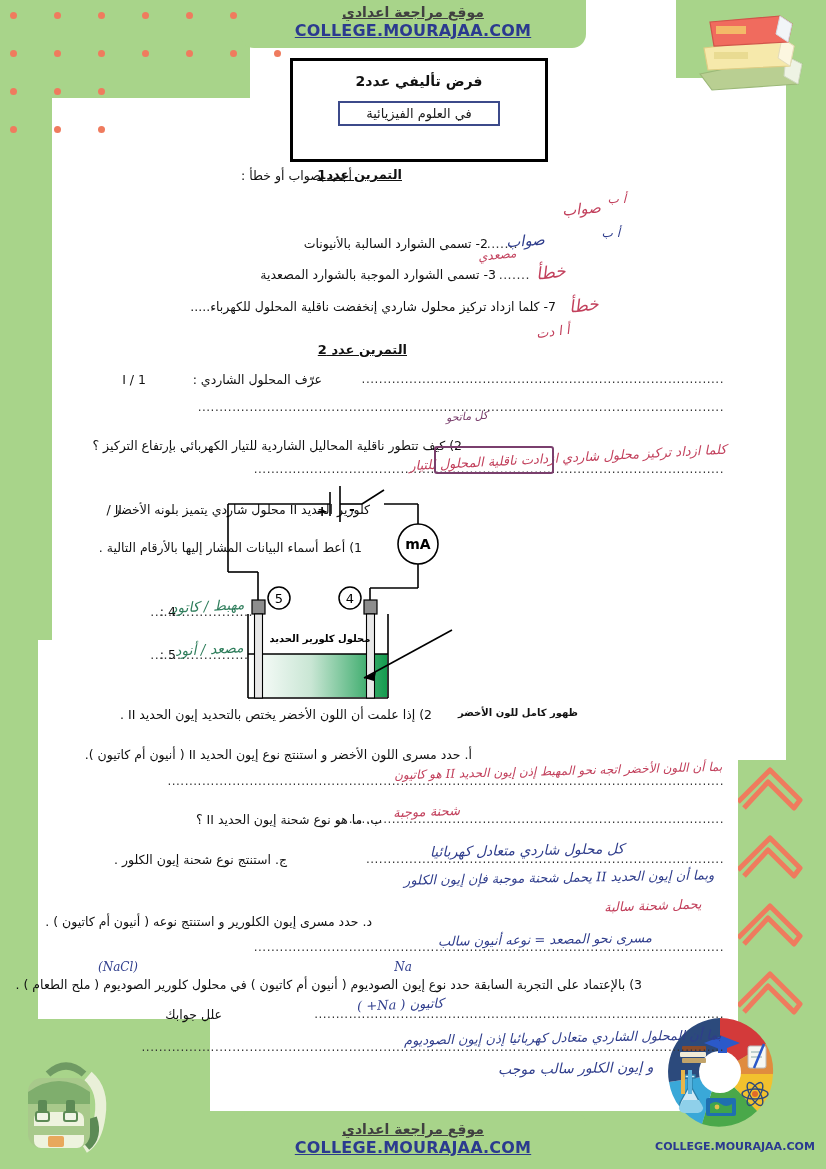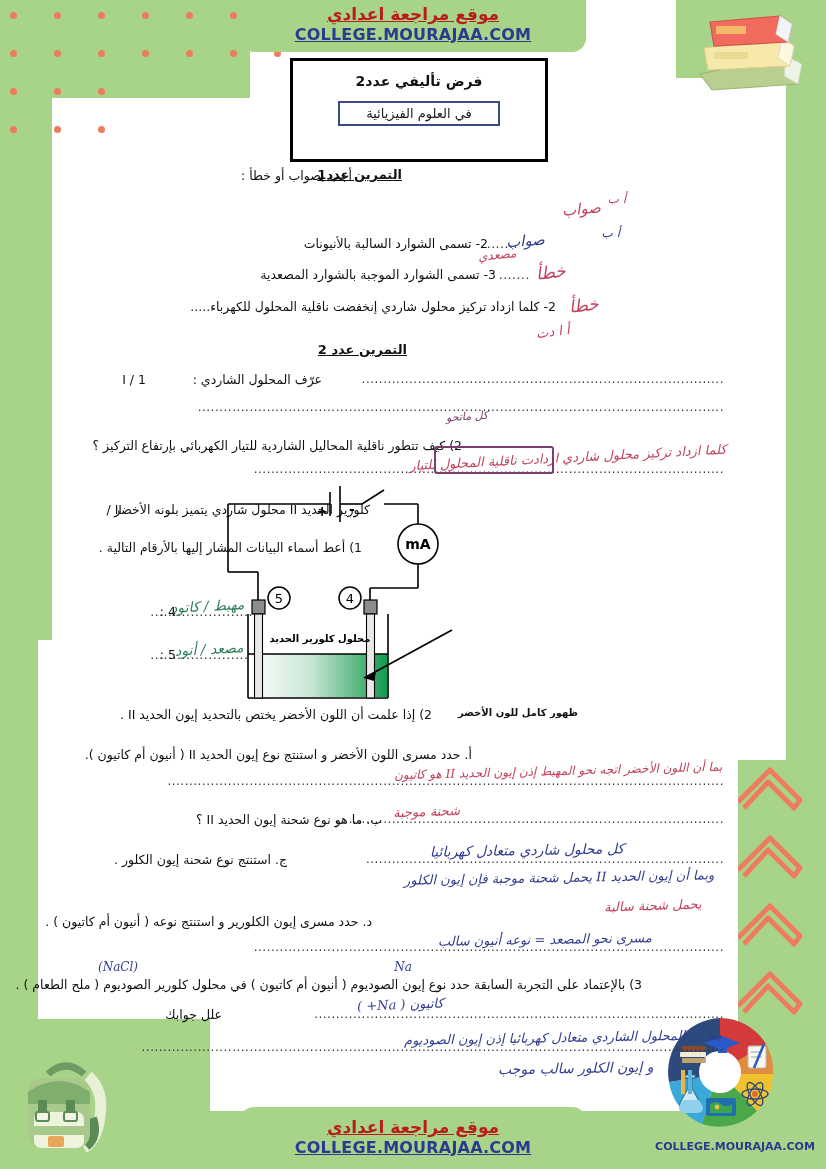--- a/index.html
+++ b/index.html
@@ -103,23 +103,23 @@
   .banner-top { top: 0; }
   .banner-bottom {
     bottom: 0;
     border-bottom-left-radius: 0;
     border-bottom-right-radius: 0;
     border-top-left-radius: 14px;
     border-top-right-radius: 14px;
     padding: 10px 0 12px 0;
   }
   .banner-line1 {
-    font-size: 17px;
+    font-size: 14px;
     font-weight: bold;
-    color: #b91c1c;
+    color: #404040;
     text-decoration: underline;
     letter-spacing: 0.5px;
     direction: rtl;
   }
   .banner-line2 {
     font-size: 16px;
     font-weight: bold;
     color: #2b3a8f;
     text-decoration: underline;
     direction: ltr;
@@ -360,21 +360,21 @@
       <div class="title-sub-wrap">
         <div class="title-sub">في  العلوم الفيزيائية</div>
       </div>
     </div>
 
     <div class="line hdr" style="right:340px; top:115px;">التمرين عدد1</div>
     <div class="line" style="right:390px; top:116px;">أجب بصواب أو خطأ :</div>
 
     <div class="line" style="right:254px; top:184px;">2- تسمى الشوارد السالبة بالأنيونات</div>
     <div class="line" style="right:246px; top:215px;">3- تسمى الشوارد الموجبة بالشوارد المصعدية</div>
-    <div class="line" style="right:186px; top:247px;">2- كلما ازداد تركيز محلول  شاردي إنخفضت ناقلية المحلول للكهرباء.....</div>
+    <div class="line" style="right:186px; top:247px;">7- كلما ازداد تركيز محلول  شاردي إنخفضت ناقلية المحلول للكهرباء.....</div>
 
     <div class="line dots-fill" style="right:224px; top:184px; color:#333;">.......</div>
     <div class="line dots-fill" style="right:212px; top:215px; color:#333;">.......</div>
 
     <div class="hw hw-red" style="right:141px; top:148px; font-size:15px; transform:rotate(-5deg);">صواب</div>
     <div class="hw hw-red" style="right:116px; top:140px; font-size:12px;">أ ب</div>
 
     <div class="hw hw-blue" style="right:197px; top:180px; font-size:15px; transform:rotate(-4deg);">صواب</div>
     <div class="hw hw-blue" style="right:122px; top:174px; font-size:12px;">أ ب</div>
 

